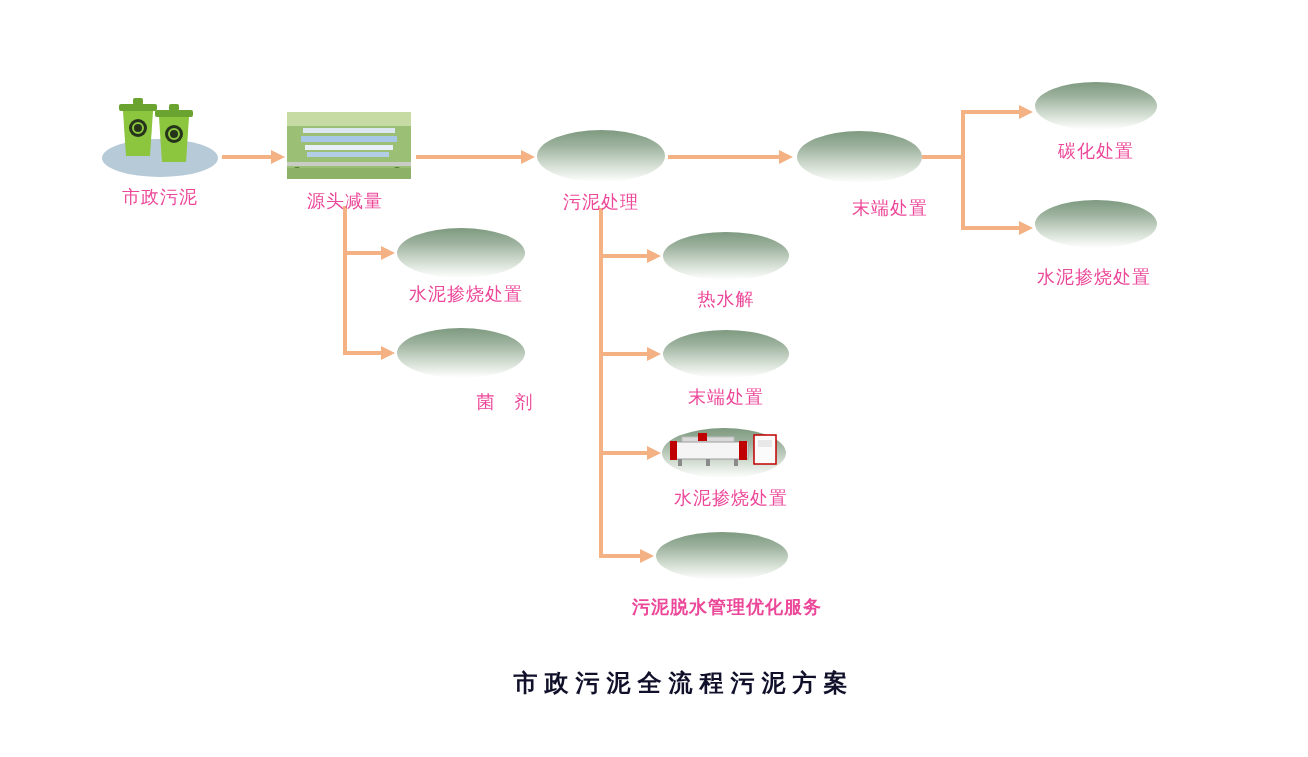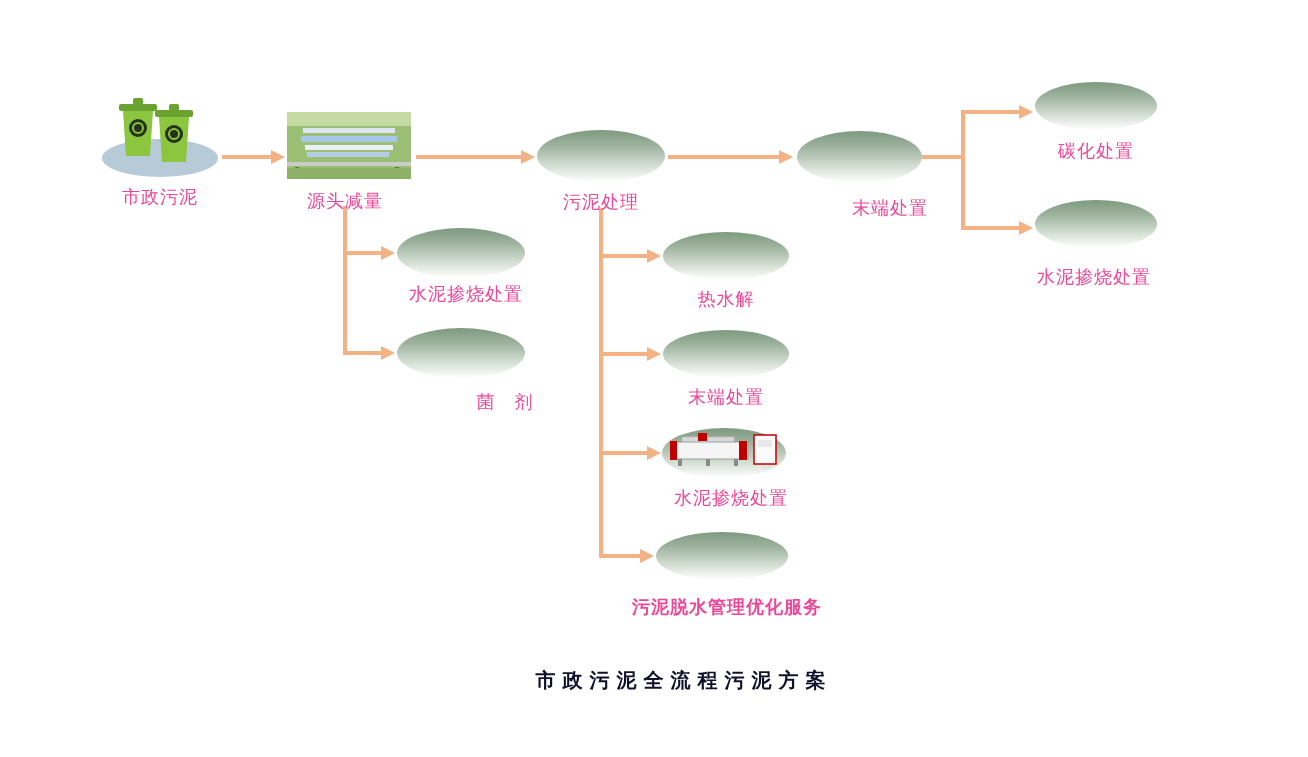--- a/index.html
+++ b/index.html
@@ -24,21 +24,21 @@
     white-space: nowrap;
     letter-spacing: 1px;
   }
   .img-box { position: absolute; }
   #connectors { position: absolute; left: 0; top: 0; pointer-events: none; }
   .diagram-title {
     position: absolute;
     transform: translateX(-50%);
     font-family: "Liberation Serif", serif;
     font-weight: bold;
-    font-size: 20px;
+    font-size: 24px;
     letter-spacing: 7px;
     color: #10102a;
     white-space: nowrap;
   }
 </style>
 </head>
 <body>
 
 <div id="canvas">
 

